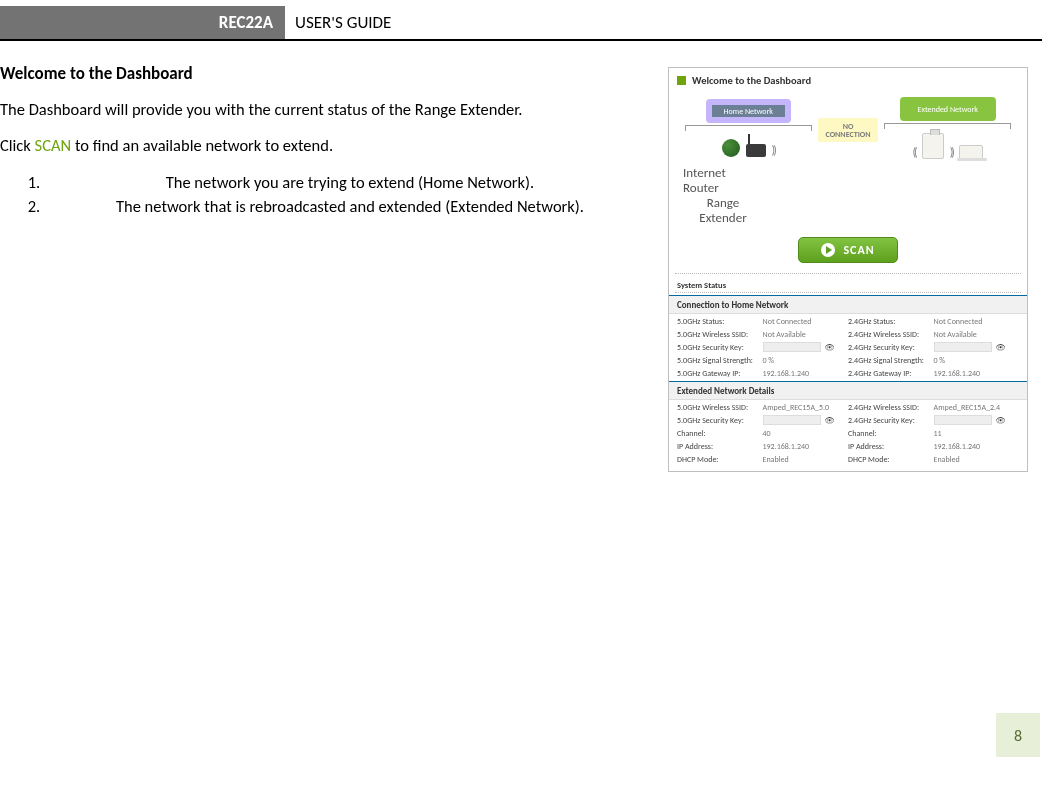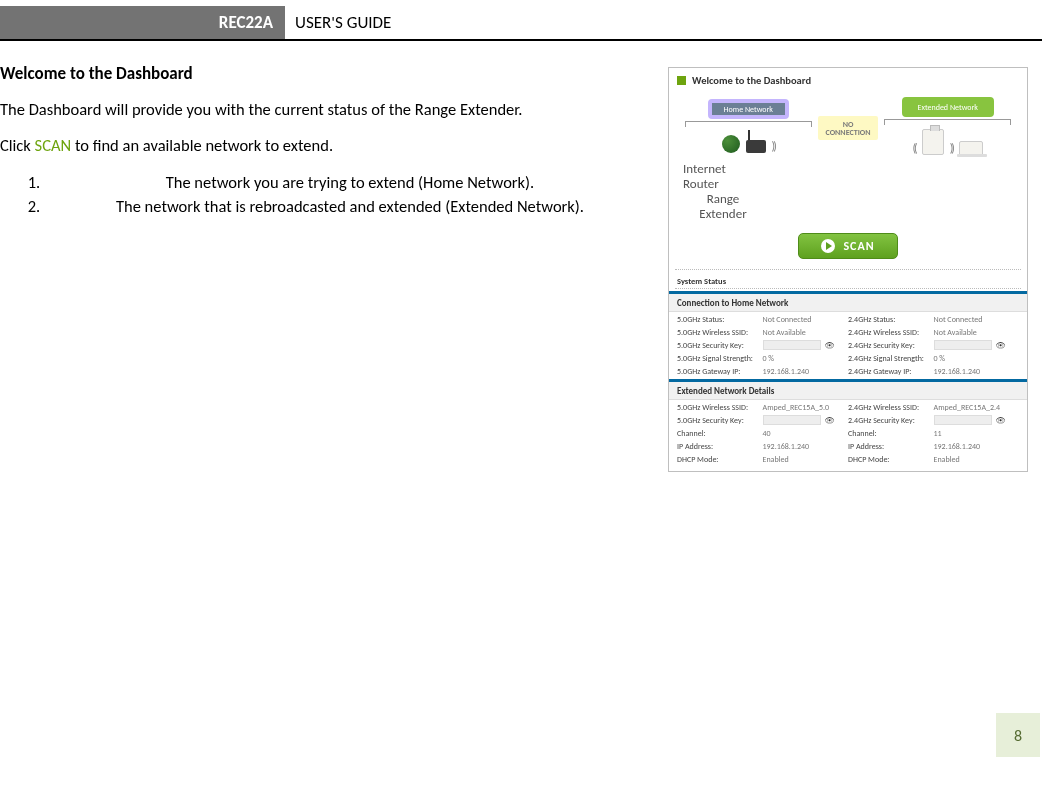--- a/index.html
+++ b/index.html
@@ -80,21 +80,21 @@
     .diagram {
       position: relative;
       display: flex;
       justify-content: space-between;
       align-items: center;
       padding: 6px 10px 2px;
     }
     .net-group { text-align: center; flex: 1; }
     .net-label {
       display: inline-block;
-      border: 4px solid #c4b5fd;
+      border: 6px solid #c4b5fd;
       border-radius: 4px;
       background: #6b7f95;
       color: #fff;
       font-size: 8px;
       padding: 1px 12px;
       margin-bottom: 2px;
     }
     .net-label.ext { background: #88c43f; border-color: #88c43f; }
     .bracket {
       height: 6px; border: 1px solid #999; border-bottom: none;
@@ -171,21 +171,21 @@
     .scan-btn .play::after {
       content: ''; position: absolute; left: 5px; top: 3px;
       border-left: 6px solid #5ea11f;
       border-top: 4px solid transparent;
       border-bottom: 4px solid transparent;
     }
     .lgray-hr { border: 0; border-top: 1px dotted #bbb; margin: 0 6px; }
     .sec-head {
       font-weight: bold; font-size: 9px; color: #333;
       background: #f1f1f1; padding: 3px 8px; margin-top: 2px;
-      border-top: 3px solid #0369a1; border-bottom: 1px solid #ddd;
+      border-top: 1px solid #0369a1; border-bottom: 1px solid #ddd;
     }
     .sec-head.no-bg { background: transparent; font-size: 8.5px; padding: 4px 8px 2px; border: none; }
     .row2 {
       display: flex;
       font-size: 8px;
       padding: 1.5px 8px;
     }
     .row2 .lbl { width: 88px; color: #444; }
     .row2 .val { width: 88px; color: #777; display: flex; align-items: center; }
     .keybox {

